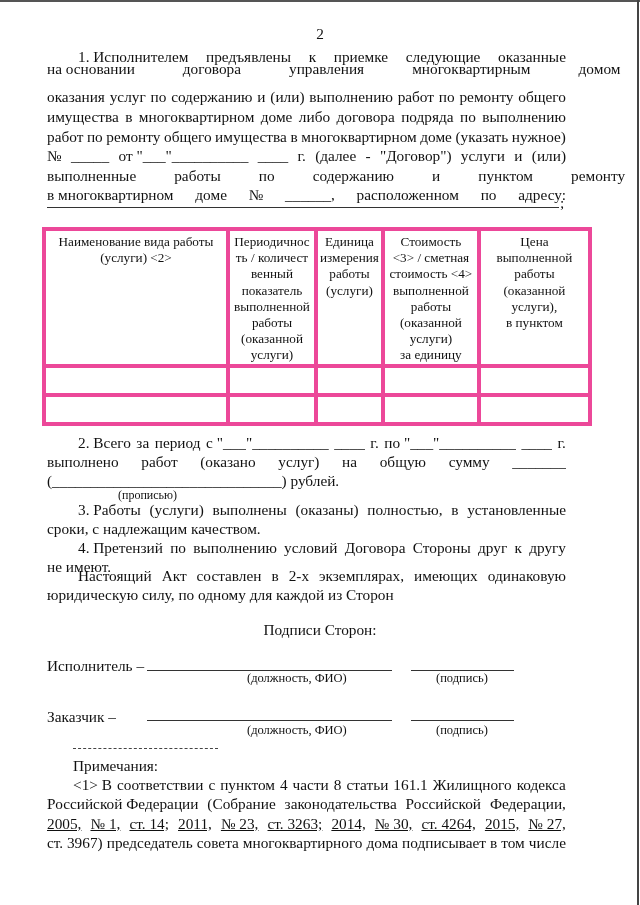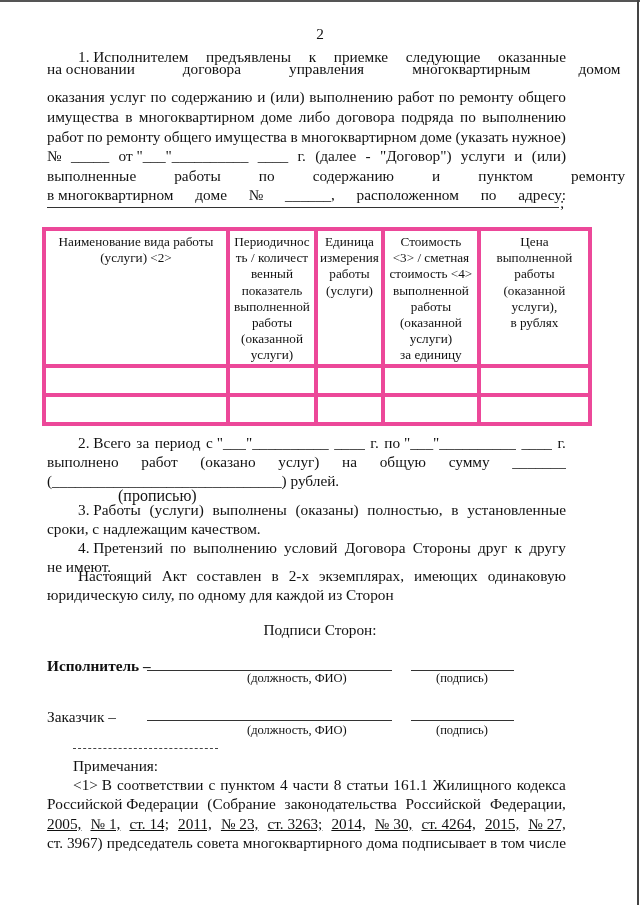--- a/index.html
+++ b/index.html
@@ -154,21 +154,21 @@
           <div>(оказанной</div>
           <div>услуги)</div>
           <div>за единицу</div>
         </td>
     <td style="width:103px;">
           <div>Цена</div>
           <div>выполненной</div>
           <div>работы</div>
           <div>(оказанной</div>
           <div>услуги),</div>
-          <div>в рублях</div>
+          <div>в пунктом</div>
         </td>
   </tr>
   <tr class="body">
     <td></td>
     <td></td>
     <td></td>
     <td></td>
     <td></td>
   </tr>
   <tr class="body">
@@ -197,21 +197,21 @@
       <span>выполнено</span>
       <span>работ</span>
       <span>(оказано</span>
       <span>услуг)</span>
       <span>на</span>
       <span>общую</span>
       <span>сумму</span>
       <span>_______</span>
     </div>
   <div class="left" style="top:471px;">(______________________________) рублей.</div>
-  <div class="abs small" style="left:118px;top:486px;font-size:16px;">(прописью)</div>
+  <div class="abs small" style="left:118px;top:486px;font-size:12px;">(прописью)</div>
 </div>
 
 <div>
   <div class="row" style="left:78px;width:488px;top:500px;">
       <span>3. Работы</span>
       <span>(услуги)</span>
       <span>выполнены</span>
       <span>(оказаны)</span>
       <span>полностью,</span>
       <span>в</span>
@@ -245,21 +245,21 @@
       <span>экземплярах,</span>
       <span>имеющих</span>
       <span>одинаковую</span>
     </div>
   <div class="left" style="top:585px;">юридическую силу, по одному для каждой из Сторон</div>
 </div>
 
 <div>
   <div class="abs" style="left:0;width:640px;text-align:center;top:620px;">Подписи Сторон:</div>
 
-  <div class="abs" style="left:47px;top:656px;font-weight:bold;">Исполнитель –</div>
+  <div class="abs" style="left:47px;top:656px;">Исполнитель –</div>
   <div class="uline" style="left:147px;top:670px;width:245px;"></div>
   <div class="uline" style="left:411px;top:670px;width:103px;"></div>
   <div class="abs small" style="left:247px;top:669px;font-size:12.5px;">(должность, ФИО)</div>
   <div class="abs small" style="left:436px;top:669px;font-size:12.5px;">(подпись)</div>
 
   <div class="abs" style="left:47px;top:707px;">Заказчик –</div>
   <div class="uline" style="left:147px;top:720px;width:245px;"></div>
   <div class="uline" style="left:411px;top:720px;width:103px;"></div>
   <div class="abs small" style="left:247px;top:721px;font-size:12.5px;">(должность, ФИО)</div>
   <div class="abs small" style="left:436px;top:721px;font-size:12.5px;">(подпись)</div>

